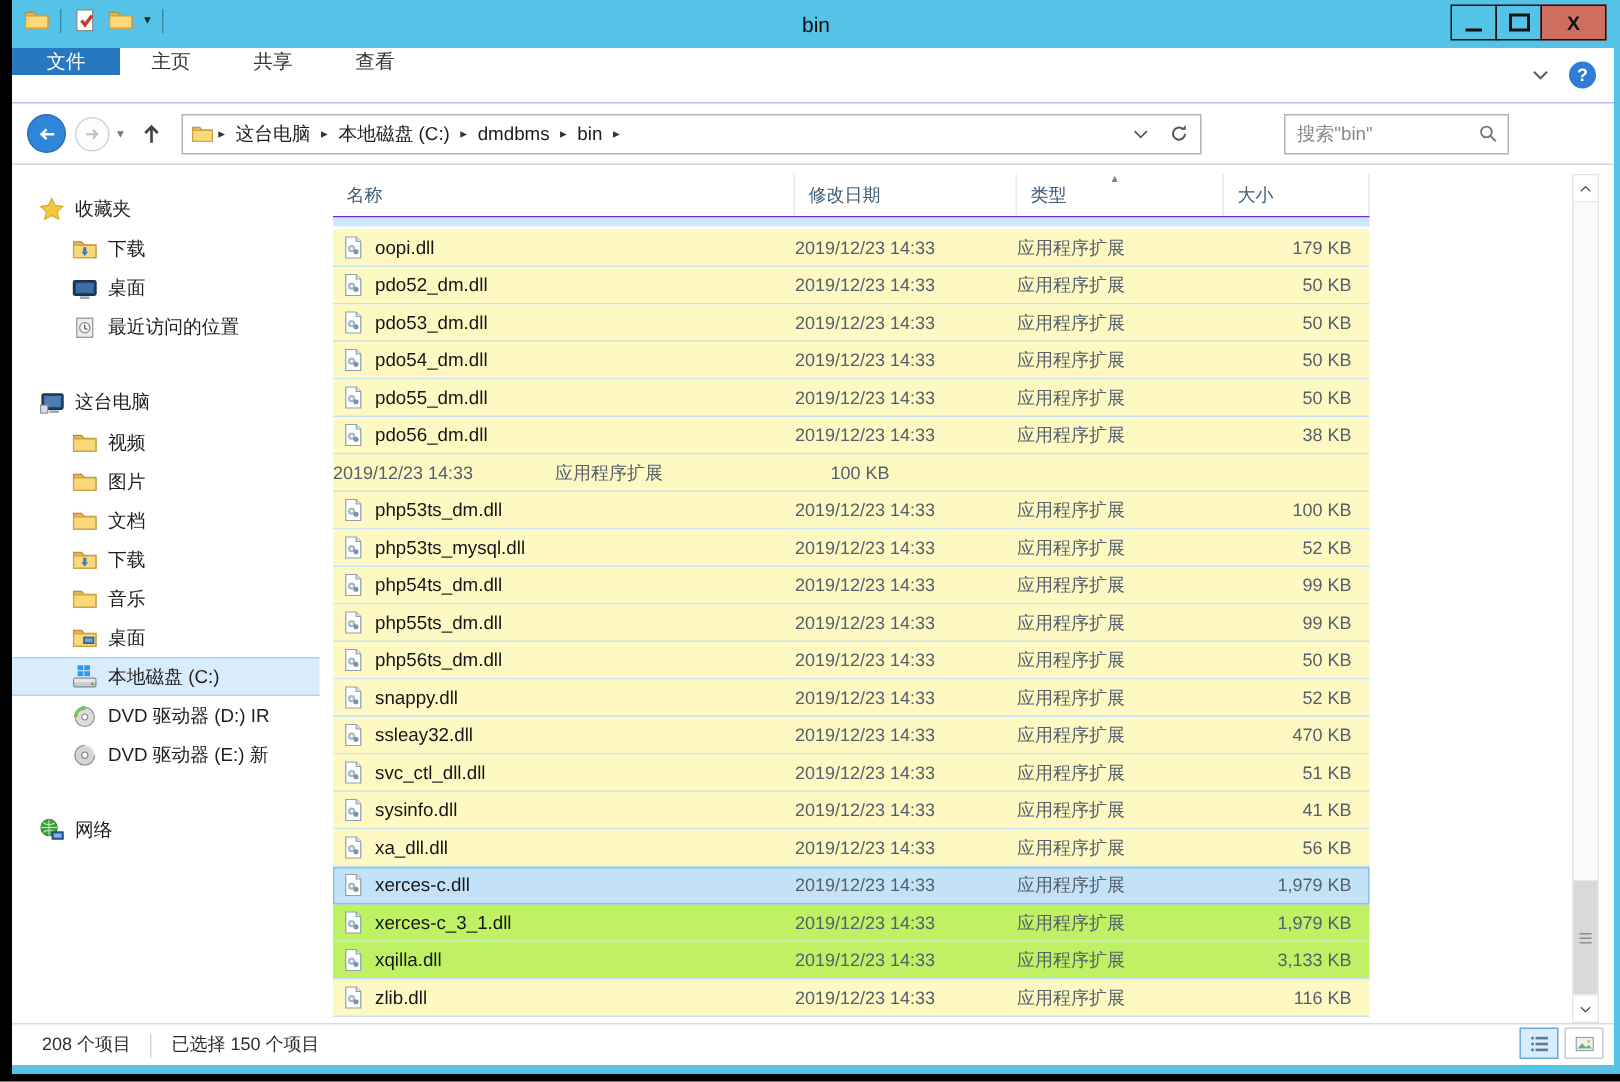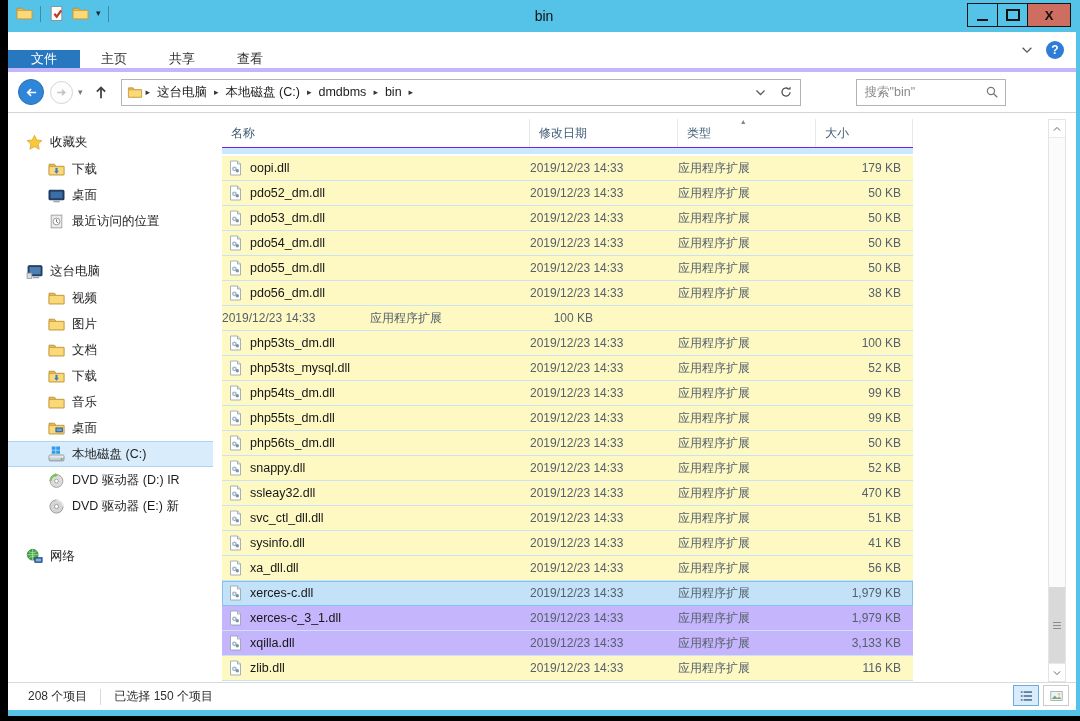--- a/index.html
+++ b/index.html
@@ -18,21 +18,21 @@
   .controls{position:absolute;right:9px;top:3px;display:flex}
   .ctrl{width:31px;height:24px;border:1px solid #151515;display:flex;align-items:center;justify-content:center;margin-left:-1px;box-sizing:border-box}
   .ctrl .min-glyph{width:11px;height:2px;background:#111;margin-top:9px}
   .ctrl .max-glyph{width:10px;height:8px;border:2px solid #111}
   .ctrl.close{width:44px;background:#ce6e60;font-weight:bold;font-size:13px;color:#111}
 
   
   .content{position:absolute;left:0;top:32px;right:4px;bottom:6px;background:#fff;display:flex;flex-direction:column}
 
   
-  .tabs-row{height:36px;display:flex;align-items:flex-end;border-bottom:4px solid #c4b5fd;position:relative;flex:none}
+  .tabs-row{height:36px;display:flex;align-items:flex-start;border-bottom:1px solid #c4b5fd;position:relative;flex:none}
   .tab{padding:0 21px;display:flex;align-items:center;font-size:13px;color:#333}
   .tab.active{background:#2878c0;color:#fff;padding:0 23px}
   .ribbon-right{position:absolute;right:12px;top:0;height:100%;display:flex;align-items:center;gap:12px}
   .rchev{width:14px;height:14px;display:inline-flex}
   .help{width:18px;height:18px;border-radius:50%;background:#2e7cd6;color:#fff;font-weight:bold;font-size:12px;
         display:flex;align-items:center;justify-content:center}
 
   
   .address-row{height:40px;display:flex;align-items:center;border-bottom:1px solid #d5d5d5;padding-left:10px;flex:none;position:relative}
   .back-btn{width:26px;height:26px;border-radius:50%;background:#2f86d8;border:1px solid #2a6fb4;
@@ -67,21 +67,21 @@
   .nav-ic{width:17px;height:17px;display:inline-flex;flex:none}
 
   .file-area{flex:1;position:relative;background:#fff}
   .list-header{position:absolute;left:7px;top:6px;height:28px;display:flex;border-bottom:1px solid #6d28d9}
   .hcell{box-sizing:border-box;border-right:1px solid #e8e8e8;display:flex;align-items:center;padding-left:9px;
          font-size:12px;color:#3f5b75;position:relative;height:100%}
   .sort-arrow{position:absolute;top:0;left:45%;font-size:7px;color:#77879a;line-height:1}
   .sliver{position:absolute;left:7px;top:35px;width:691px;height:8px;background:#cce8ff;
           border-bottom:2px solid #fff;box-sizing:border-box}
   .list-body{position:absolute;left:7px;top:43px;width:691px}
-  .frow{height:25px;display:flex;box-sizing:border-box;background:#c4b5fd;border-bottom:1px solid #c9e2f5}
+  .frow{height:25px;display:flex;box-sizing:border-box;background:#bef264;border-bottom:1px solid #c9e2f5}
   .frow.sel{background:#fef9c3}
   .frow.foc{background:#c3e2f8;outline:1px solid #86c3ea;outline-offset:-1px}
   .cell{display:flex;align-items:center;box-sizing:border-box;overflow:hidden}
   .c-name{width:308px;gap:7px;padding-left:6px;font-size:12.5px;color:#161616}
   .c-date{width:148px;font-size:12px;color:#55606b}
   .c-type{width:138px;font-size:12px;color:#55606b}
   .c-size{width:97px;font-size:12px;color:#55606b;justify-content:flex-end;padding-right:12px}
   .dll-ic{width:15px;height:16px;display:inline-flex;flex:none}
 
   

